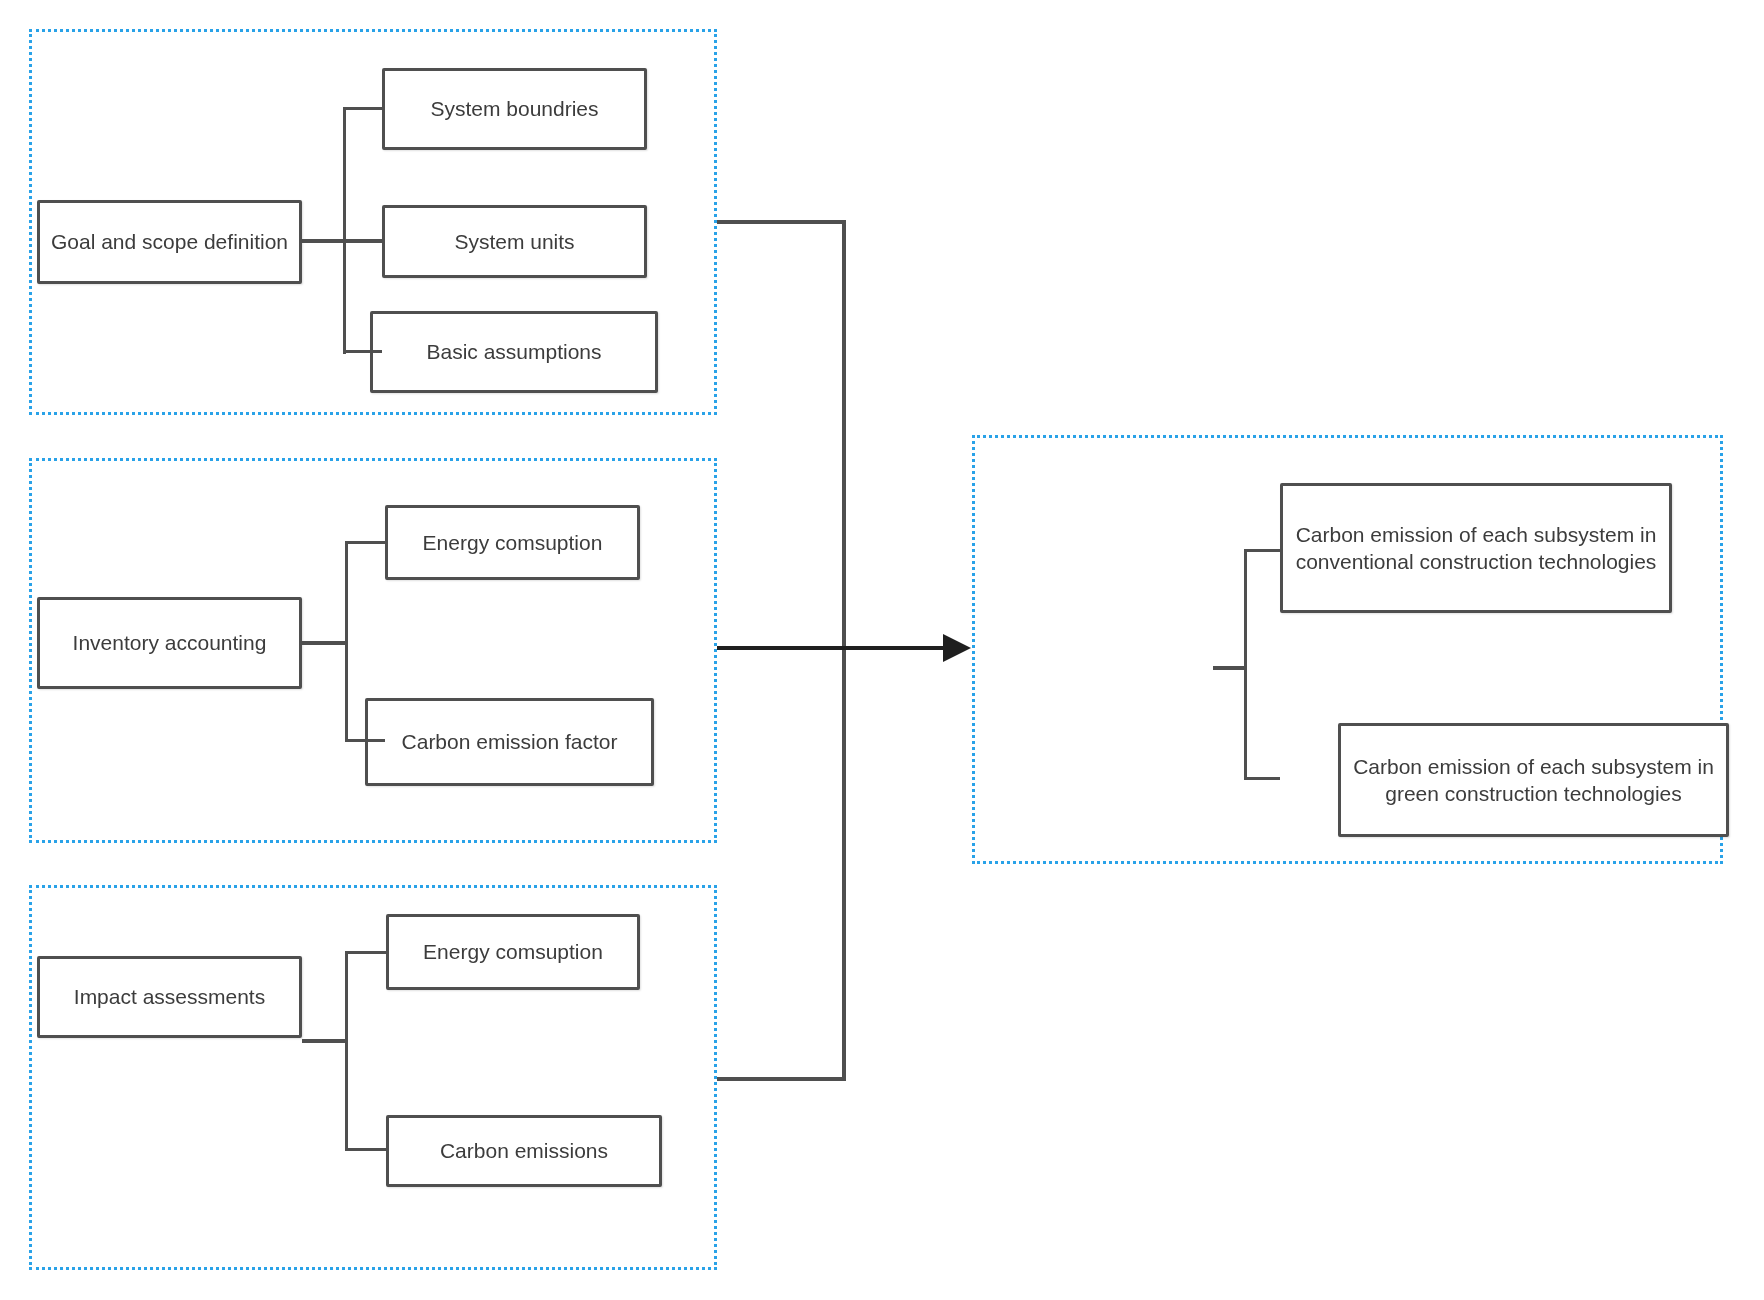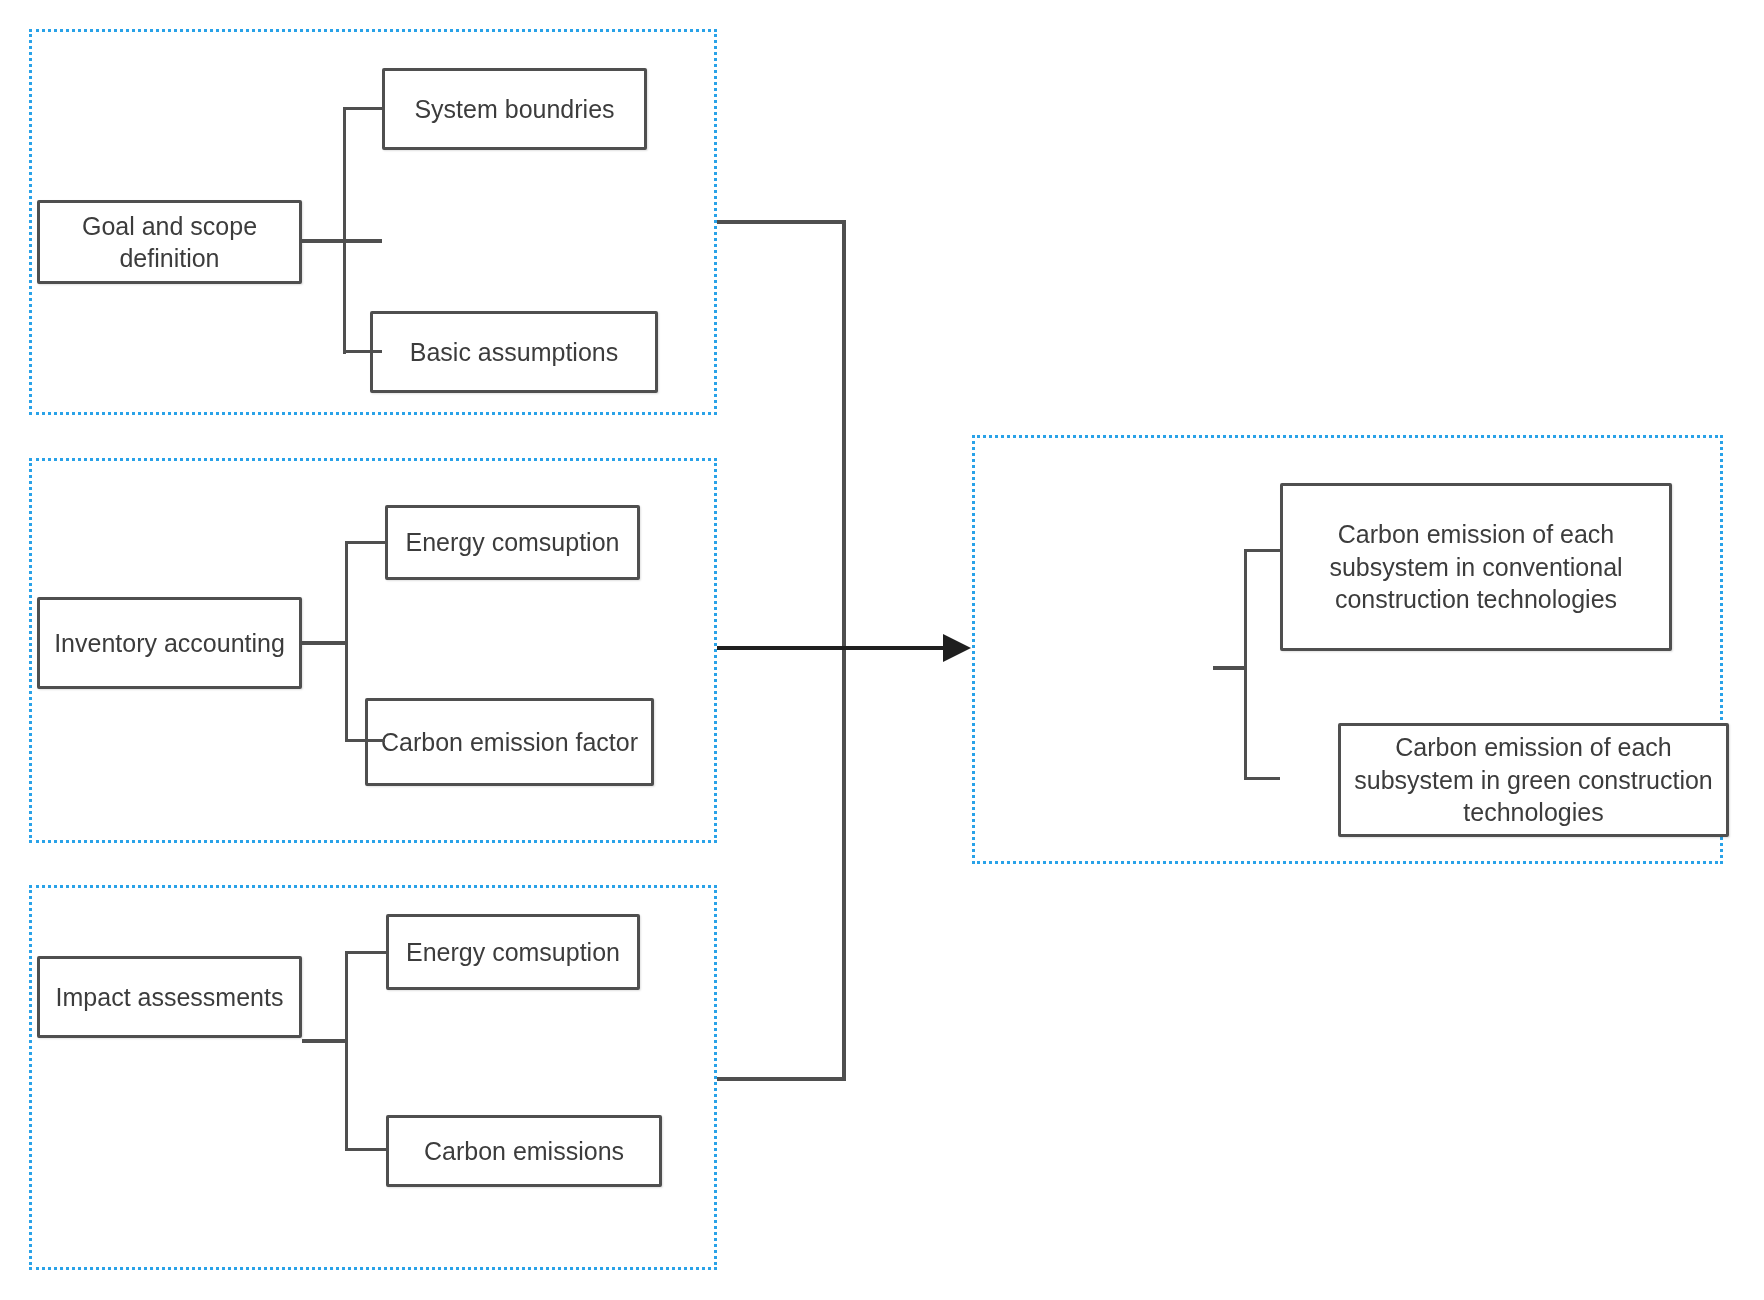--- a/index.html
+++ b/index.html
@@ -25,21 +25,21 @@
     box-sizing:border-box;
     background:transparent;
   }
   .node{
     position:absolute;
     border:3px solid var(--box-border);
     box-sizing:border-box;
     background:#fff;
     display:flex;align-items:center;justify-content:center;
     text-align:center;
-    font-size:25px;line-height:1.3;
+    font-size:21px;line-height:1.3;
     border-radius:2px;
     box-shadow:1px 1px 2px rgba(0,0,0,0.12);
     padding:2px 8px;
   }
   .hline,.vline{position:absolute;background:var(--connector);}
   .arrow-shaft{position:absolute;background:var(--arrow);}
   .arrow-head{
     position:absolute;width:0;height:0;
     border-top:14px solid transparent;
     border-bottom:14px solid transparent;
@@ -54,20 +54,23 @@
   <div class="group" style="left:29px;top:29px;width:688px;height:386px"></div>
   <div class="group" style="left:29px;top:458px;width:688px;height:385px"></div>
   <div class="group" style="left:29px;top:885px;width:688px;height:385px"></div>
   <div class="group" style="left:972px;top:435px;width:751px;height:429px"></div>
 
   <div class="node" style="left:37px;top:200px;width:265px;height:84px">
     <span>Goal and scope definition</span>
   </div>
   <div class="node" style="left:382px;top:68px;width:265px;height:82px">
     <span>System boundries</span>
+  </div>
+  <div class="node" style="left:382px;top:205px;width:265px;height:73px">
+    <span>System units</span>
   </div>
   <div class="node" style="left:370px;top:311px;width:288px;height:82px">
     <span>Basic assumptions</span>
   </div>
 
   <div class="vline" style="left:343px;top:107px;width:3px;height:247px"></div>
   <div class="hline" style="left:302px;top:239px;width:80px;height:4px"></div>
   <div class="hline" style="left:343px;top:107px;width:39px;height:3px"></div>
   <div class="hline" style="left:343px;top:350px;width:39px;height:3px"></div>
 
@@ -94,21 +97,21 @@
   </div>
   <div class="node" style="left:386px;top:1115px;width:276px;height:72px">
     <span>Carbon emissions</span>
   </div>
 
   <div class="vline" style="left:345px;top:951px;width:3px;height:200px"></div>
   <div class="hline" style="left:302px;top:1039px;width:46px;height:4px"></div>
   <div class="hline" style="left:345px;top:951px;width:41px;height:3px"></div>
   <div class="hline" style="left:345px;top:1148px;width:41px;height:3px"></div>
 
-  <div class="node" style="left:1280px;top:483px;width:392px;height:168px">
+  <div class="node" style="left:1280px;top:483px;width:392px;height:130px">
     <span>Carbon emission of each subsystem in conventional construction technologies</span>
   </div>
   <div class="node" style="left:1338px;top:723px;width:391px;height:114px">
     <span>Carbon emission of each subsystem in green construction technologies</span>
   </div>
 
   <div class="vline" style="left:1244px;top:549px;width:3px;height:231px"></div>
   <div class="hline" style="left:1213px;top:666px;width:34px;height:4px"></div>
   <div class="hline" style="left:1244px;top:549px;width:36px;height:3px"></div>
   <div class="hline" style="left:1244px;top:777px;width:36px;height:3px"></div>

